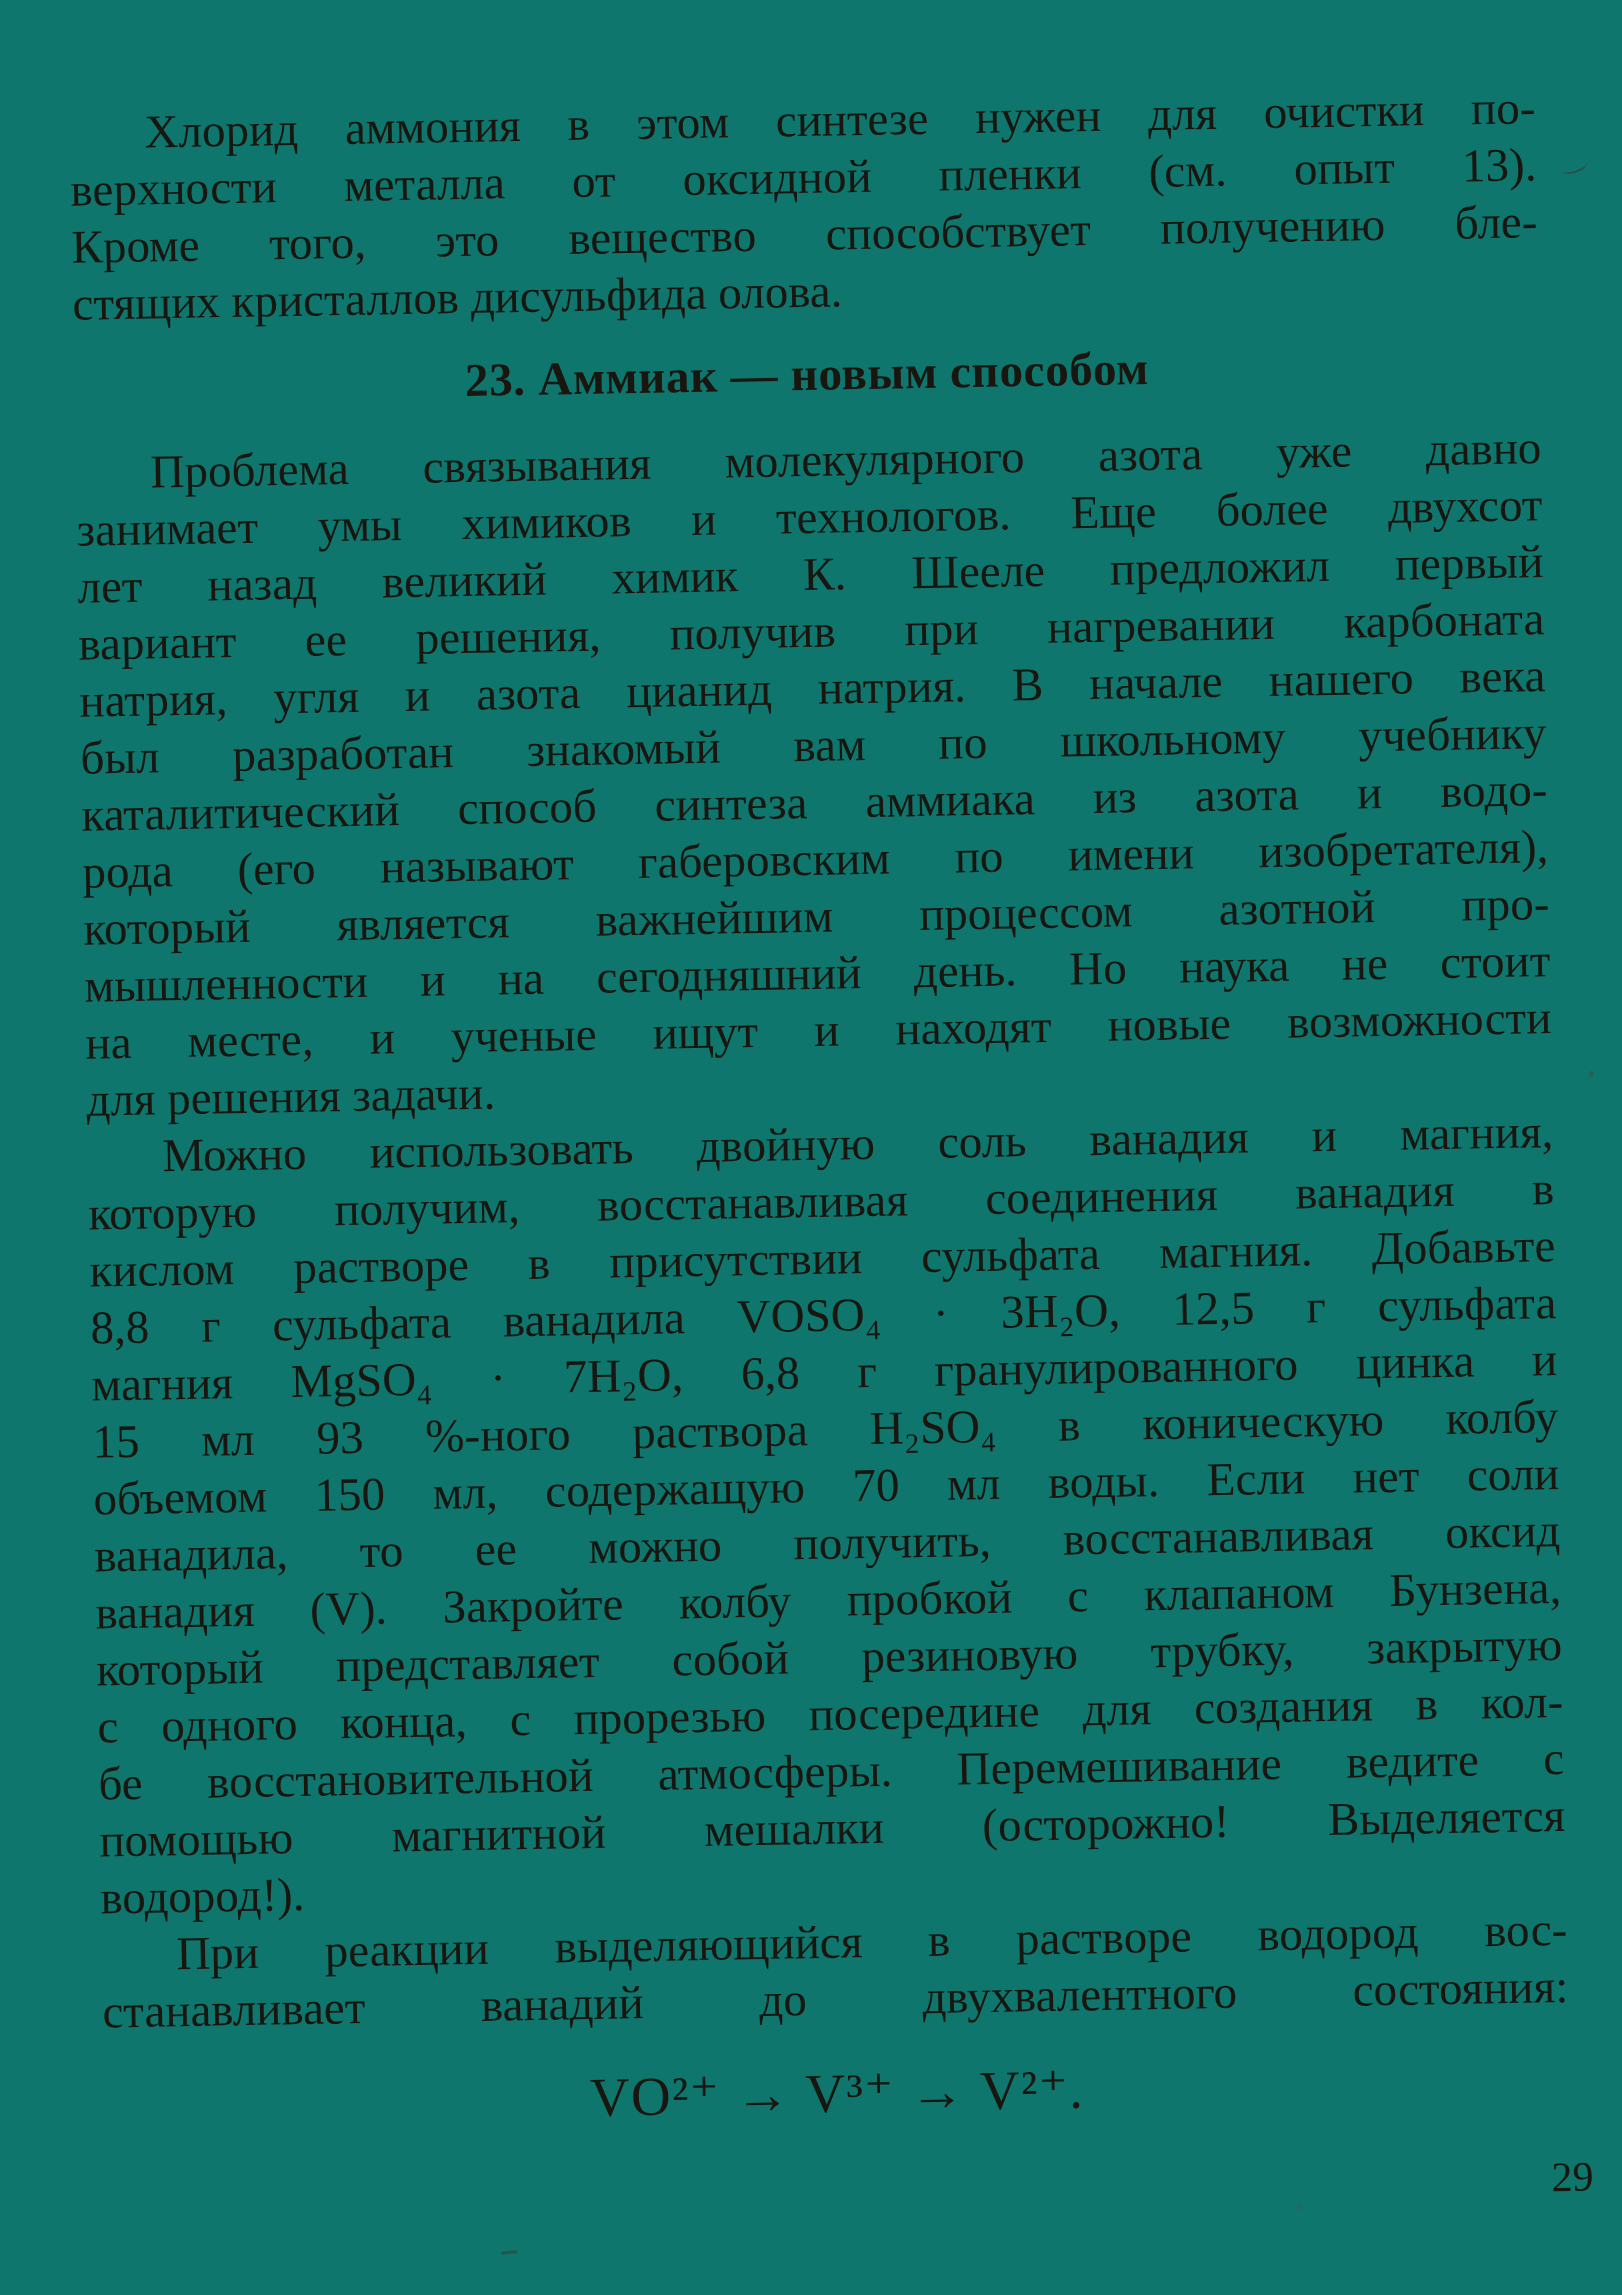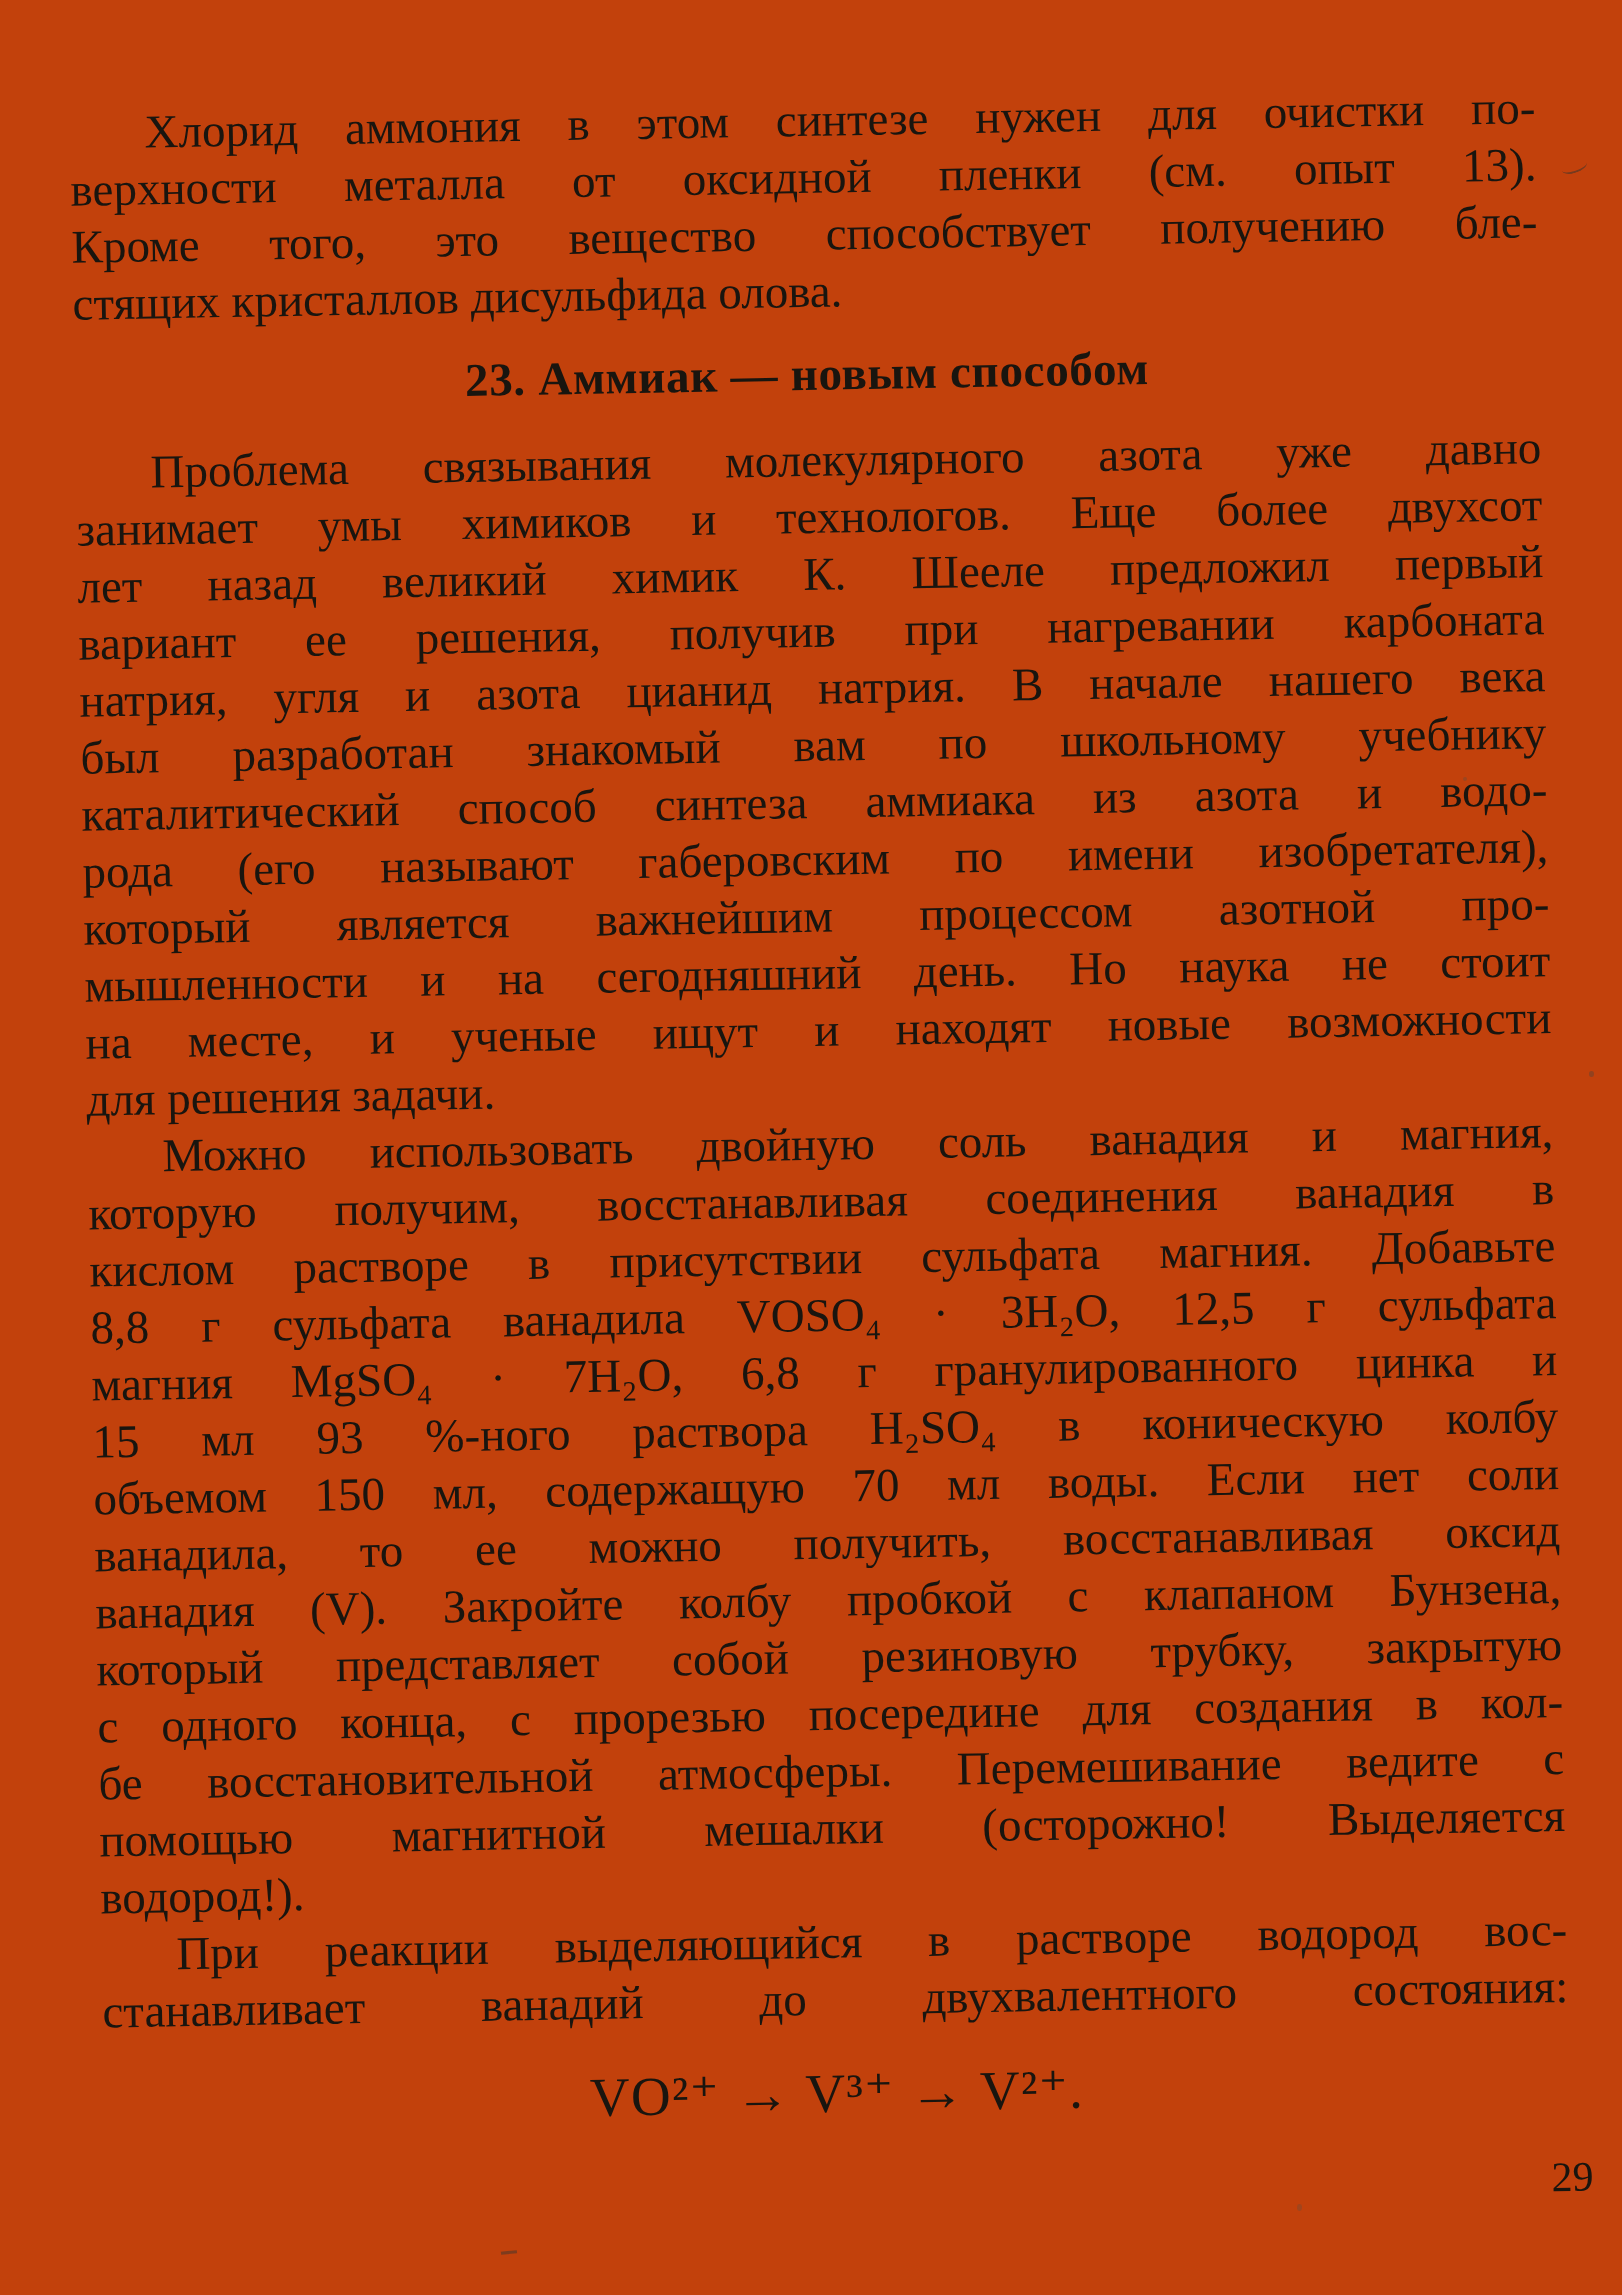--- a/index.html
+++ b/index.html
@@ -4,21 +4,21 @@
 <style>
   html, body { margin:0; padding:0; }
   body {
     width:1623px; height:2295px;
     background:#f3f1ec;
     font-family:"Liberation Serif","DejaVu Serif",serif;
   }
   .sheet {
     position:relative;
     width:1623px; height:2295px;
-    background:#c2410c;
+    background:#0f766e;
     overflow:hidden;
     color:#19150f;
   }
   .text-block {
     position:absolute;
     left:69px; top:92px;
     width:1466px;
     transform:rotate(-1deg);
     transform-origin:50% 0;
     font-size:47px;

